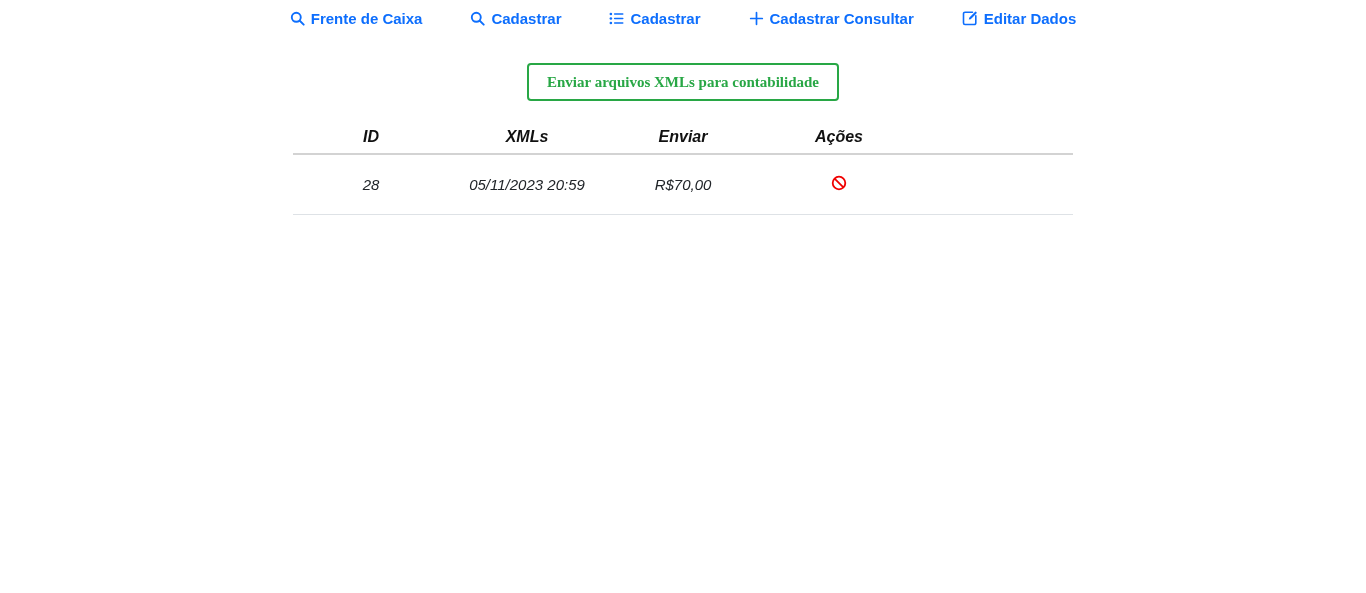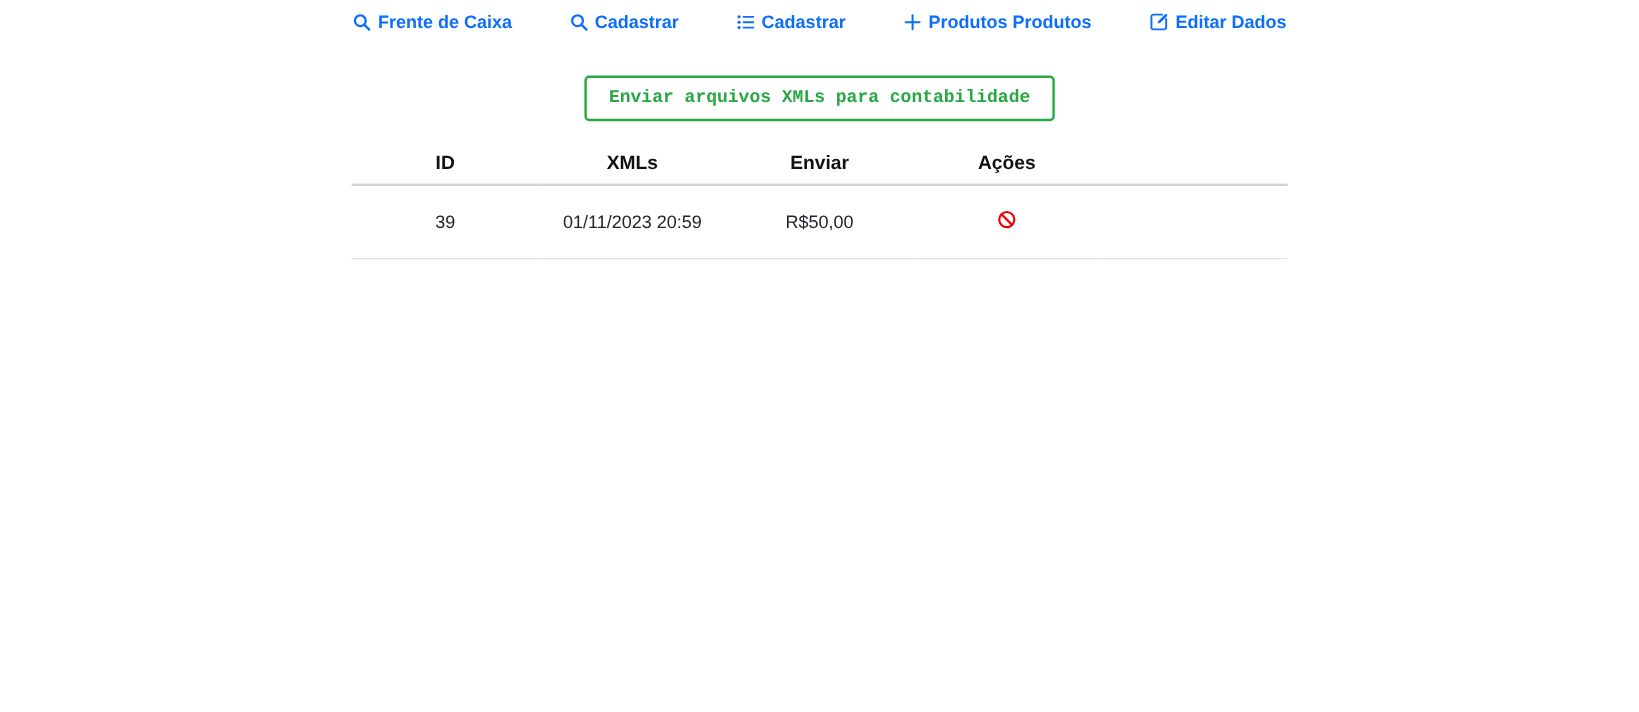--- a/index.html
+++ b/index.html
@@ -33,30 +33,30 @@
   .nav-link svg { display: block; }
 
   
   .button-row { text-align: center; margin-top: 27px; }
   .btn-outline-success {
     display: inline-block;
     background: #ffffff;
     border: 2px solid #28a745;
     border-radius: 4px;
     color: #28a745;
-    font-family: Liberation Mono, monospace;
+    font-family: Liberation Serif, serif;
     font-size: 15px;
     font-weight: bold;
     line-height: 18px;
     padding: 8px 18px;
     cursor: pointer;
   }
 
   
-  .table-wrap { width: 780px; margin: 20px auto 5px auto; }
+  .table-wrap { width: 780px; margin: 20px auto 5px auto; font-style: italic; }
   table.data-table {
     width: 100%;
     border-collapse: collapse;
     table-layout: fixed;
     text-align: center;
   }
   table.data-table th {
     font-size: 16px;
     font-weight: bold;
     color: #111111;
@@ -118,21 +118,21 @@
     <span>Cadastrar</span>
   </a>
 
   <a class="nav-link">
     <span>
       <svg width="15" height="15" viewBox="0 0 16 16" fill="none" stroke="currentColor" stroke-width="1.8" stroke-linecap="round">
         <line x1="8" y1="1.8" x2="8" y2="14.2"></line>
           <line x1="1.8" y1="8" x2="14.2" y2="8"></line>
       </svg>
     </span>
-    <span>Produtos Produtos</span>
+    <span>Cadastrar Consultar</span>
   </a>
 
   <a class="nav-link">
     <span>
       <svg width="16" height="16" viewBox="0 0 16 16" fill="none" stroke="currentColor" stroke-width="1.6" stroke-linecap="round">
         <path d="M10.5 2.2H3A1.5 1.5 0 0 0 1.5 3.7v9.3A1.5 1.5 0 0 0 3 14.5h9.3a1.5 1.5 0 0 0 1.5-1.5V5.8"></path>
         <path d="M6.8 9.6l1.9-.45 5.7-5.7a1.06 1.06 0 0 0-1.5-1.5l-5.7 5.7-.4 1.95z" fill="currentColor" stroke="none"></path>
       </svg>
     </span>
     <span>Editar Dados</span>
@@ -150,23 +150,23 @@
       <tr>
         <th>ID</th>
         <th>XMLs</th>
         <th>Enviar</th>
         <th>Ações</th>
         <th></th>
       </tr>
     </thead>
     <tbody>
       <tr>
-        <td>39</td>
-        <td>01/11/2023 20:59</td>
-        <td>R$50,00</td>
+        <td>28</td>
+        <td>05/11/2023 20:59</td>
+        <td>R$70,00</td>
         <td>
           <button class="action-btn">
             <span>
               <svg width="16" height="16" viewBox="0 0 16 16" fill="none" stroke="#f00000" stroke-width="1.8">
                 <circle cx="8" cy="8" r="6.3"></circle>
                 <line x1="3.6" y1="3.6" x2="12.4" y2="12.4"></line>
               </svg>
             </span>
           </button>
         </td>

